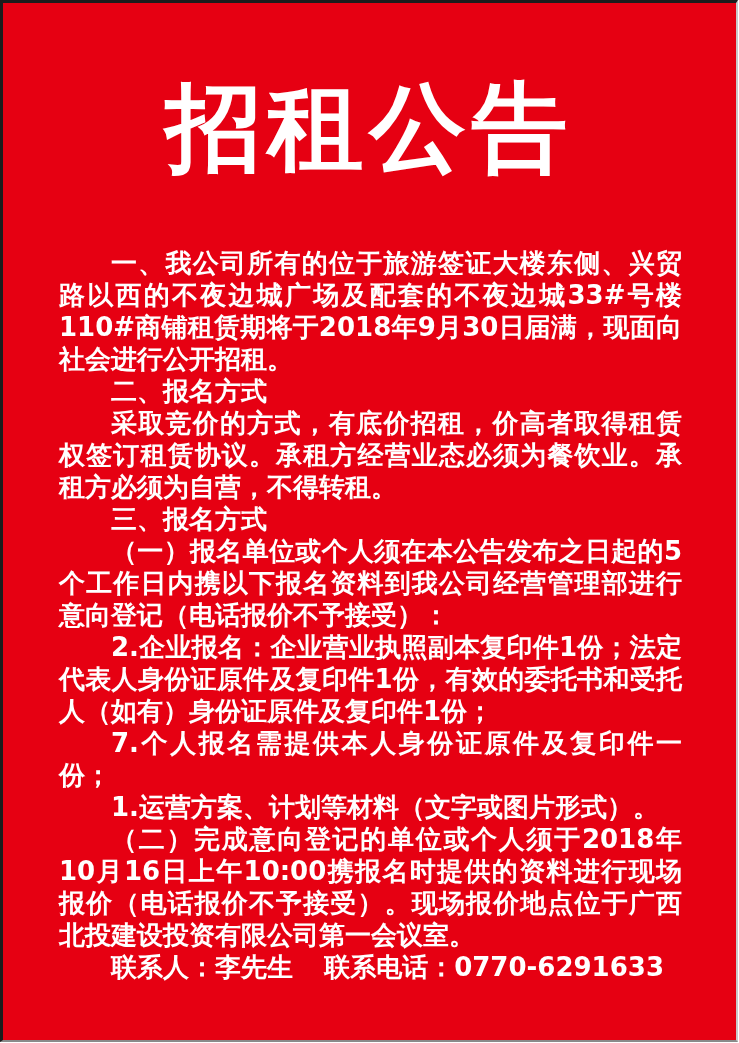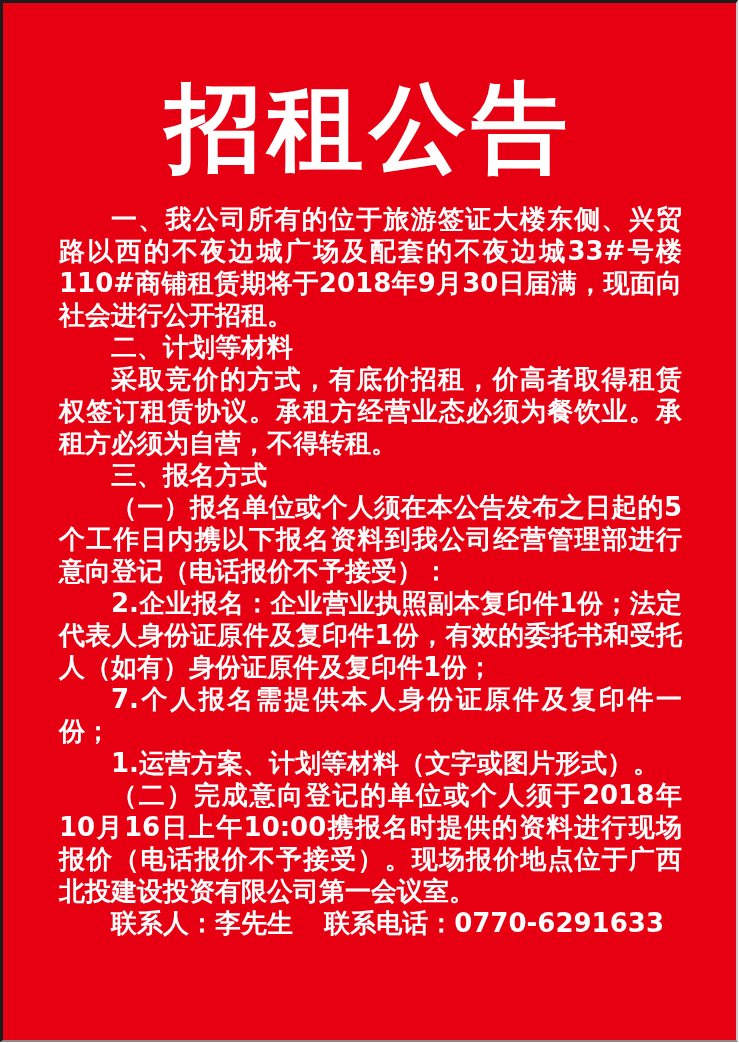--- a/index.html
+++ b/index.html
@@ -25,21 +25,21 @@
     padding: 0;
     text-align: center;
     font-family: "DejaVu Serif", "Liberation Serif", serif;
     font-weight: 900;
     font-size: 96px;
     line-height: 1.15;
     letter-spacing: 6px;
     color: #ffffff;
   }
   .body-text {
-    margin-top: 20px;
+    margin-top: 64px;
     padding: 0 54px 0 56px;
     font-size: 26px;
     font-weight: bold;
     line-height: 32px;
     text-align: justify;
   }
   .body-text p {
     margin: 0;
     padding: 0;
     text-indent: 2em;
@@ -59,21 +59,21 @@
 </style>
 </head>
 <body>
 
 <div class="page" style="background: rgb(230, 0, 18); color: rgb(255, 255, 255);">
 
   <h1 class="title">招租公告</h1>
 
   <div class="body-text">
     <p>一、我公司所有的位于旅游签证大楼东侧、兴贸路以西的不夜边城广场及配套的不夜边城33#号楼110#商铺租赁期将于2018年9月30日届满，现面向社会进行公开招租。</p>
-    <p>二、计划等材料</p>
+    <p>二、报名方式</p>
     <p>采取竞价的方式，有底价招租，价高者取得租赁权签订租赁协议。承租方经营业态必须为餐饮业。承租方必须为自营，不得转租。</p>
     <p>三、报名方式</p>
     <p>（一）报名单位或个人须在本公告发布之日起的5个工作日内携以下报名资料到我公司经营管理部进行意向登记（电话报价不予接受）：</p>
     <p>2.企业报名：企业营业执照副本复印件1份；法定代表人身份证原件及复印件1份，有效的委托书和受托人（如有）身份证原件及复印件1份；</p>
     <p>7.个人报名需提供本人身份证原件及复印件一份；</p>
     <p>1.运营方案、计划等材料（文字或图片形式）。</p>
     <p>（二）完成意向登记的单位或个人须于2018年10月16日上午10:00携报名时提供的资料进行现场报价（电话报价不予接受）。现场报价地点位于广西北投建设投资有限公司第一会议室。</p>
   </div>
 
   <p class="contact-line">

